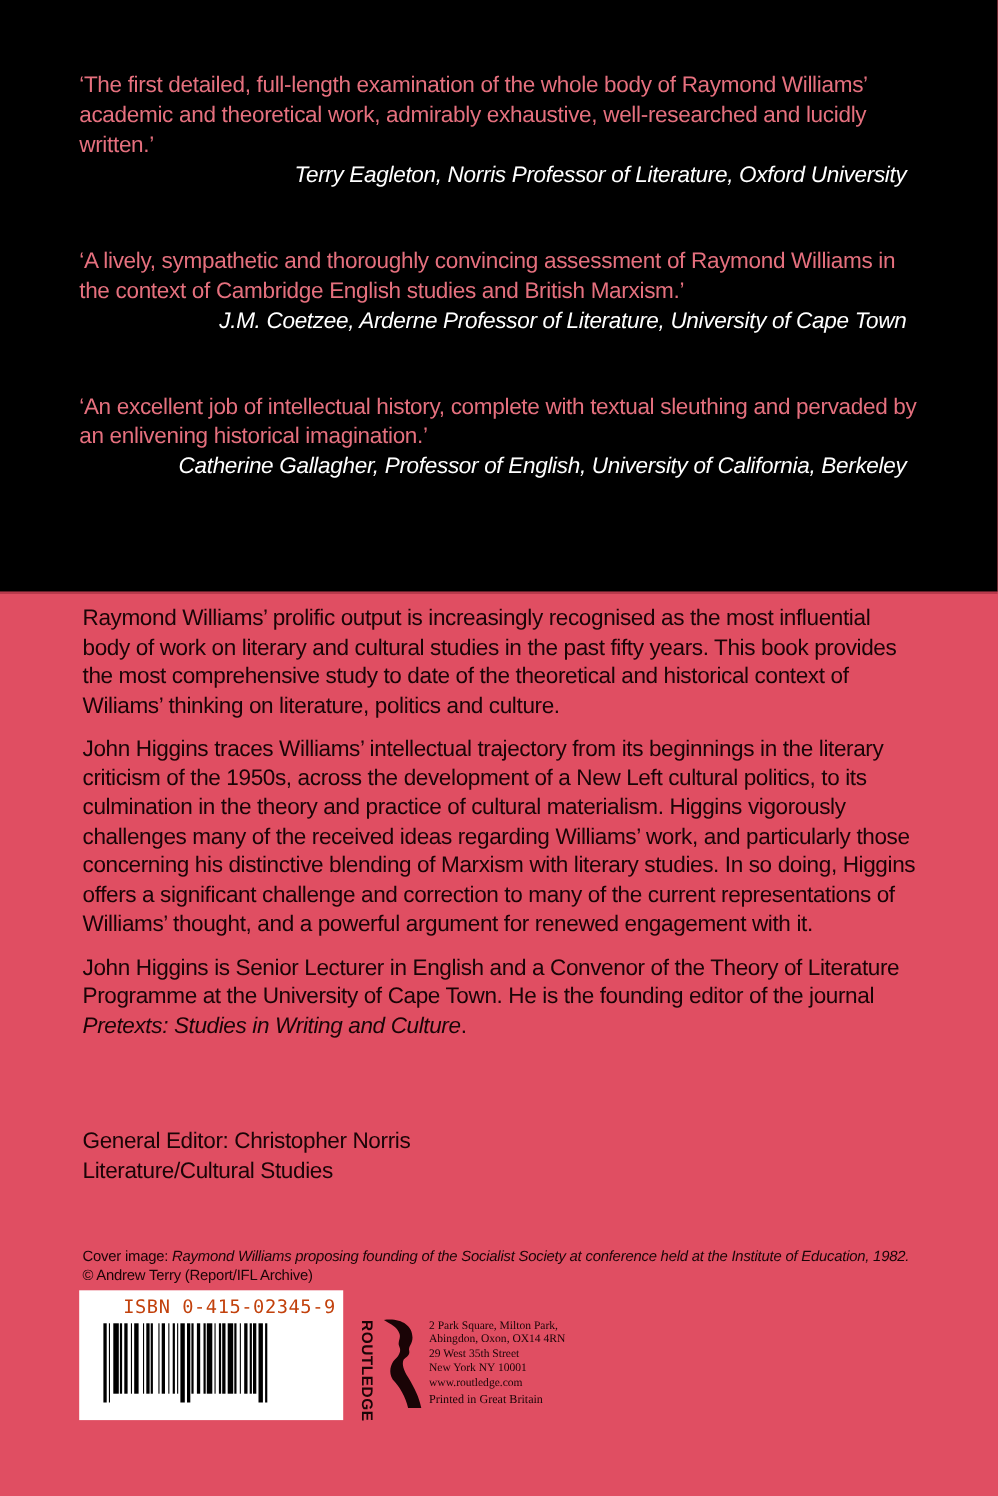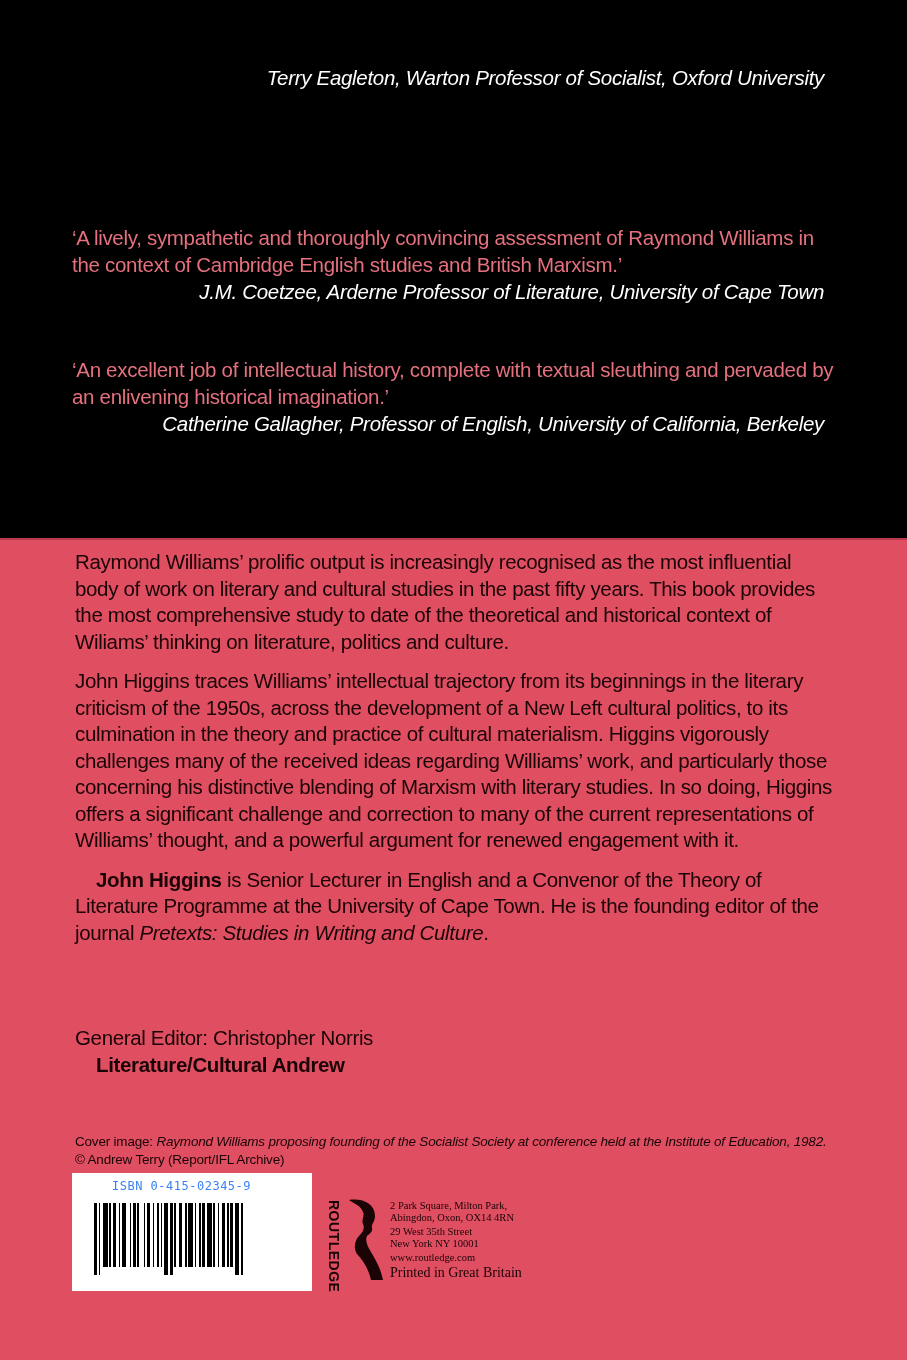--- a/index.html
+++ b/index.html
@@ -4,45 +4,46 @@
   <style>
     html, body { margin:0; padding:0; }
     body { width:907px; height:1360px; position:relative; overflow:hidden; background:#E04E62; font-family:"Liberation Sans", sans-serif; }
     .top { position:absolute; left:0; top:0; width:907px; height:538px; background:#000; }
     .quote { position:absolute; left:72px; width:770px; }
     .quote-text { color:#E5707E; font-size:20.5px; line-height:27px; letter-spacing:-0.3px; }
     .quote-attr { color:#ffffff; font-style:italic; font-size:20.5px; line-height:27px; text-align:right; padding-right:18px; letter-spacing:-0.3px; }
     .bottom { position:absolute; left:0; top:538px; width:907px; height:822px; background:#E04E62; border-top:2px solid #b83a4c; }
     .body-text { position:absolute; left:75px; width:760px; color:#1a0406; font-size:20.5px; line-height:26.5px; letter-spacing:-0.35px; }
     .body-text p { margin:0 0 13px 0; }
-    .bold { font-weight:bold;margin-left:21px; }
+    .bold { font-weight:normal; }
     .ital { font-style:italic; }
     .series { position:absolute; left:75px; top:1025px; color:#1a0406; font-size:20.5px; line-height:26.5px; letter-spacing:-0.35px; }
     .credit { position:absolute; left:75px; top:1133px; width:760px; color:#1a0406; font-size:13.5px; line-height:18px; letter-spacing:-0.2px; }
     .barcode-box { position:absolute; left:72px; top:1173px; width:240px; height:118px; background:#fff; }
-    .isbn-top { position:absolute; left:40px; top:6px; font-family:"DejaVu Sans Mono", monospace; font-size:12px; color:#3b82f6; letter-spacing:0.5px; }
+    .isbn-top { position:absolute; left:40px; top:6px; font-family:"DejaVu Sans Mono", monospace; font-size:17px; color:#c2410c; letter-spacing:0.5px; }
     .bars { position:absolute; left:22px; top:30px; width:210px; height:64px; display:flex; align-items:flex-start; }
     .bar { background:#000; height:64px; }
     .gap { height:64px; }
     .ean { position:absolute; left:8px; top:84px; font-family:"DejaVu Sans Mono", monospace; font-size:24px; color:#000; letter-spacing:0.5px; background:transparent; }
     .ean span { background:#fff; }
     .routledge-wordmark { position:absolute; left:324px; top:1200px; width:22px; height:80px; }
     .routledge-wordmark span { display:block; transform:rotate(90deg); transform-origin:left top; position:absolute; left:18px; top:0; font-family:"Liberation Sans", sans-serif; font-weight:bold; font-size:14px; letter-spacing:0.5px; color:#1a0406; white-space:nowrap; }
     .routledge-logo { position:absolute; left:345px; top:1198px; width:40px; height:84px; }
     .address { position:absolute; left:390px; top:1200px; color:#1a0406; font-family:"Liberation Serif", serif; font-size:10.5px; line-height:11.5px; }
     .address div { white-space:nowrap; }
     .address .grp { margin-bottom:3px; }
-    .address .small { font-size:14px; }
+    .address .small { font-size:11px; }
   </style>
 </head>
 <body>
 
 <div class="top">
   <div class="quote" style="top:64px;">
-    <div class="quote-attr">Terry Eagleton, Warton Professor of Socialist, Oxford University</div>
+    <div class="quote-text">‘The first detailed, full-length examination of the whole body of Raymond Williams’ academic and theoretical work, admirably exhaustive, well-researched and lucidly written.’</div>
+    <div class="quote-attr">Terry Eagleton, Norris Professor of Literature, Oxford University</div>
   </div>
   <div class="quote" style="top:356px;">
     <div class="quote-text">‘An excellent job of intellectual history, complete with textual sleuthing and pervaded by an enlivening historical imagination.’</div>
     <div class="quote-attr">Catherine Gallagher, Professor of English, University of California, Berkeley</div>
   </div>
   <div class="quote" style="top:224px;">
     <div class="quote-text">‘A lively, sympathetic and thoroughly convincing assessment of Raymond Williams in the context of Cambridge English studies and British Marxism.’</div>
     <div class="quote-attr">J.M. Coetzee, Arderne Professor of Literature, University of Cape Town</div>
   </div>
 </div>
@@ -50,21 +51,21 @@
 <div class="bottom"></div>
 
 <div class="body-text" style="top:549px;">
   <p>Raymond Williams’ prolific output is increasingly recognised as the most influential body of work on literary and cultural studies in the past fifty years. This book provides the most comprehensive study to date of the theoretical and historical context of Wiliams’ thinking on literature, politics and culture.</p>
   <p>John Higgins traces Williams’ intellectual trajectory from its beginnings in the literary criticism of the 1950s, across the development of a New Left cultural politics, to its culmination in the theory and practice of cultural materialism. Higgins vigorously challenges many of the received ideas regarding Williams’ work, and particularly those concerning his distinctive blending of Marxism with literary studies. In so doing, Higgins offers a significant challenge and correction to many of the current representations of Williams’ thought, and a powerful argument for renewed engagement with it.</p>
   <p><span class="bold">John Higgins</span><span> is Senior Lecturer in English and a Convenor of the Theory of Literature Programme at the University of Cape Town. He is the founding editor of the journal </span><span class="ital">Pretexts: Studies in Writing and Culture</span><span>.</span></p>
 </div>
 
 <div class="series">
   <div>General Editor: Christopher Norris</div>
-  <div class="bold">Literature/Cultural Andrew</div>
+  <div class="bold">Literature/Cultural Studies</div>
 </div>
 
 <div class="credit">
   <span>Cover image: </span><span class="ital">Raymond Williams proposing founding of the Socialist Society at conference held at the Institute of Education, 1982.</span><span> © Andrew Terry (Report/IFL Archive)</span>
 </div>
 
 <div class="barcode-box">
   <div class="isbn-top">ISBN 0-415-02345-9</div>
   <div class="bars" id="bars">
       <div class="bar" style="width: 3.1px; height: 72px;"></div>

